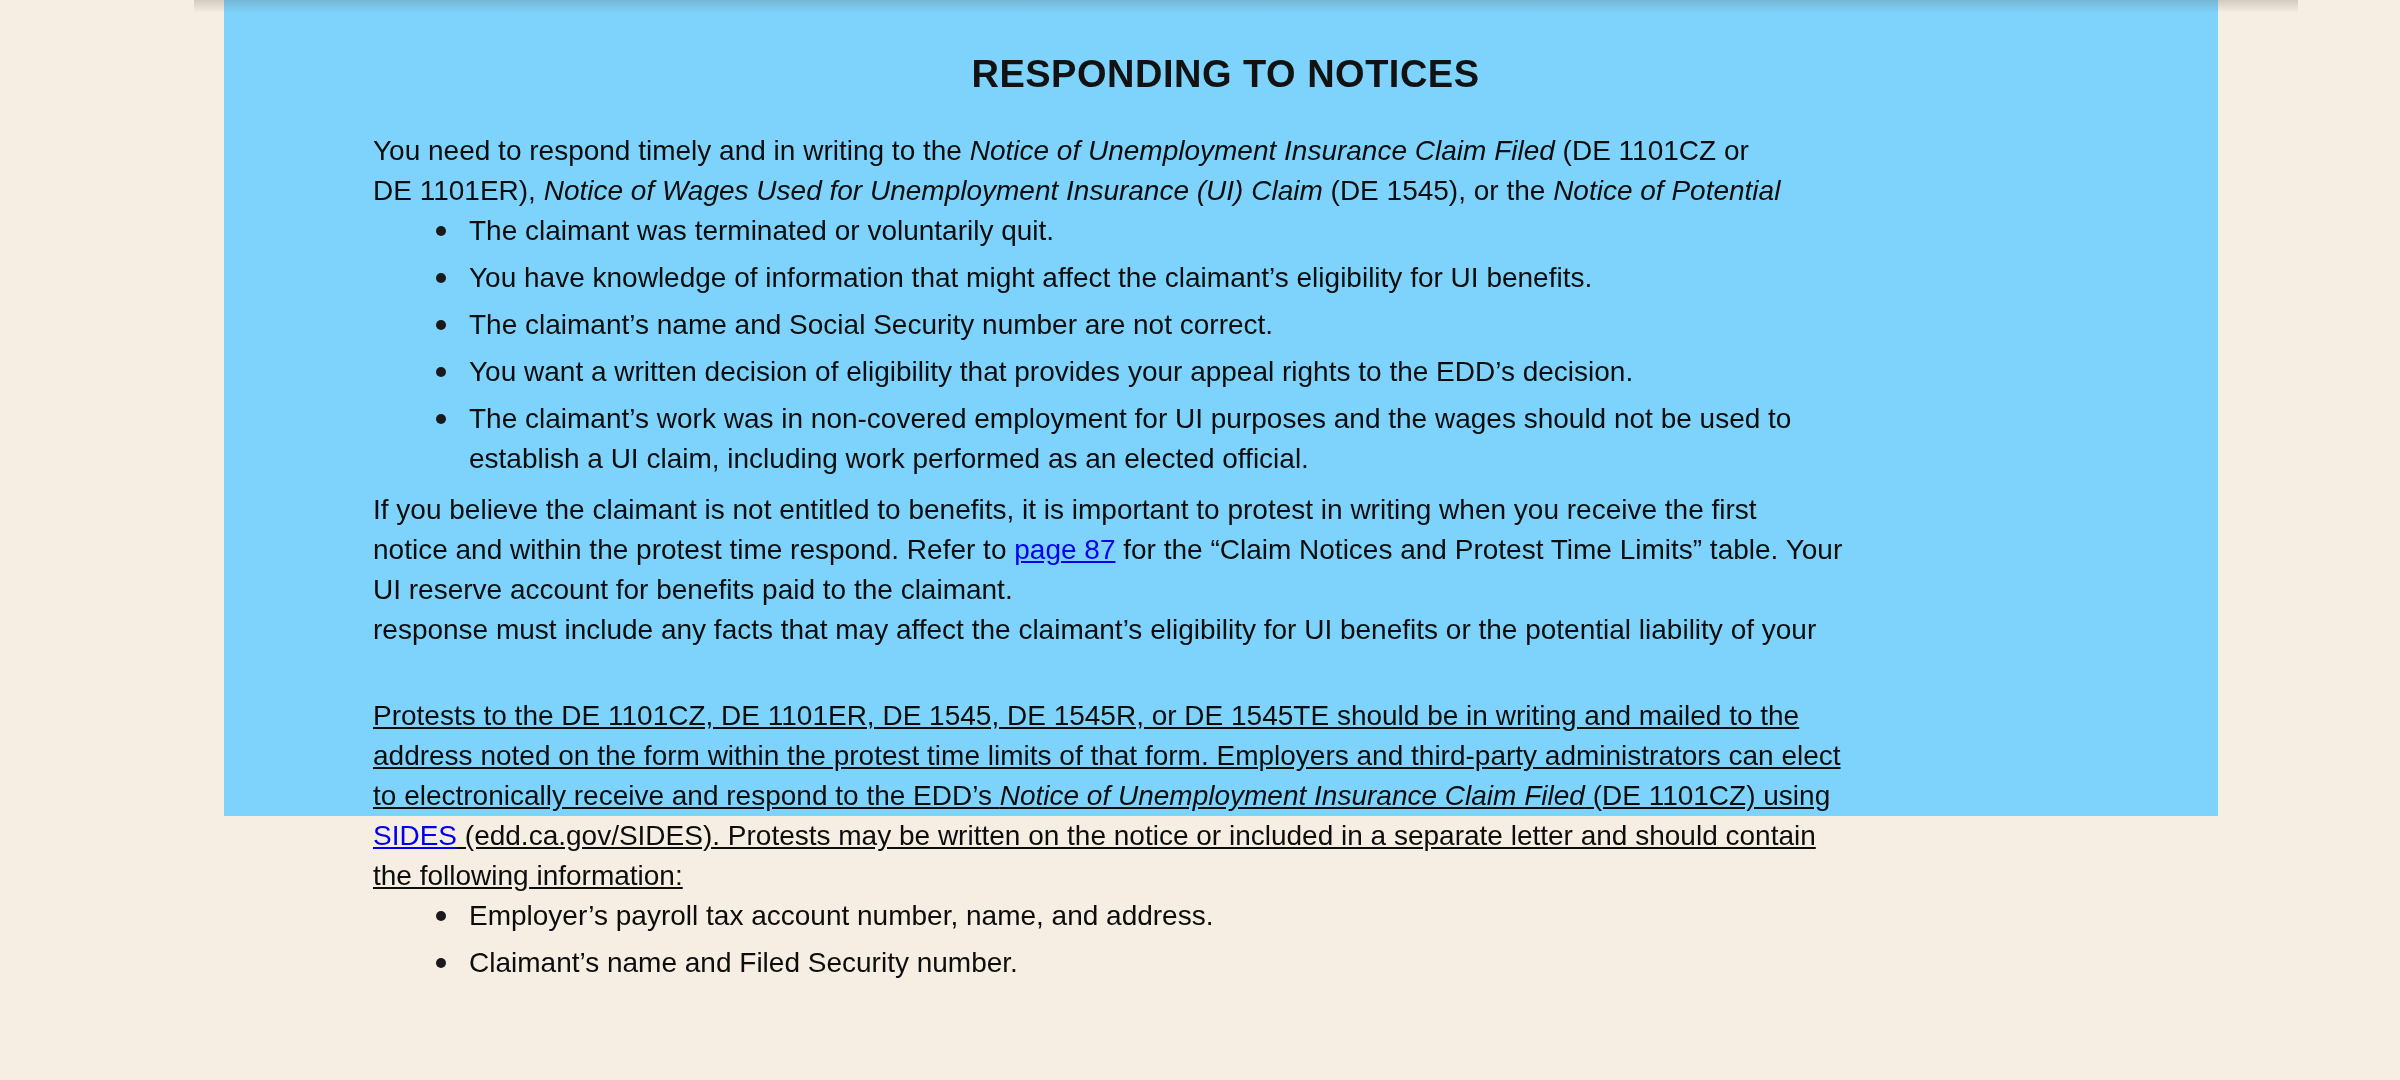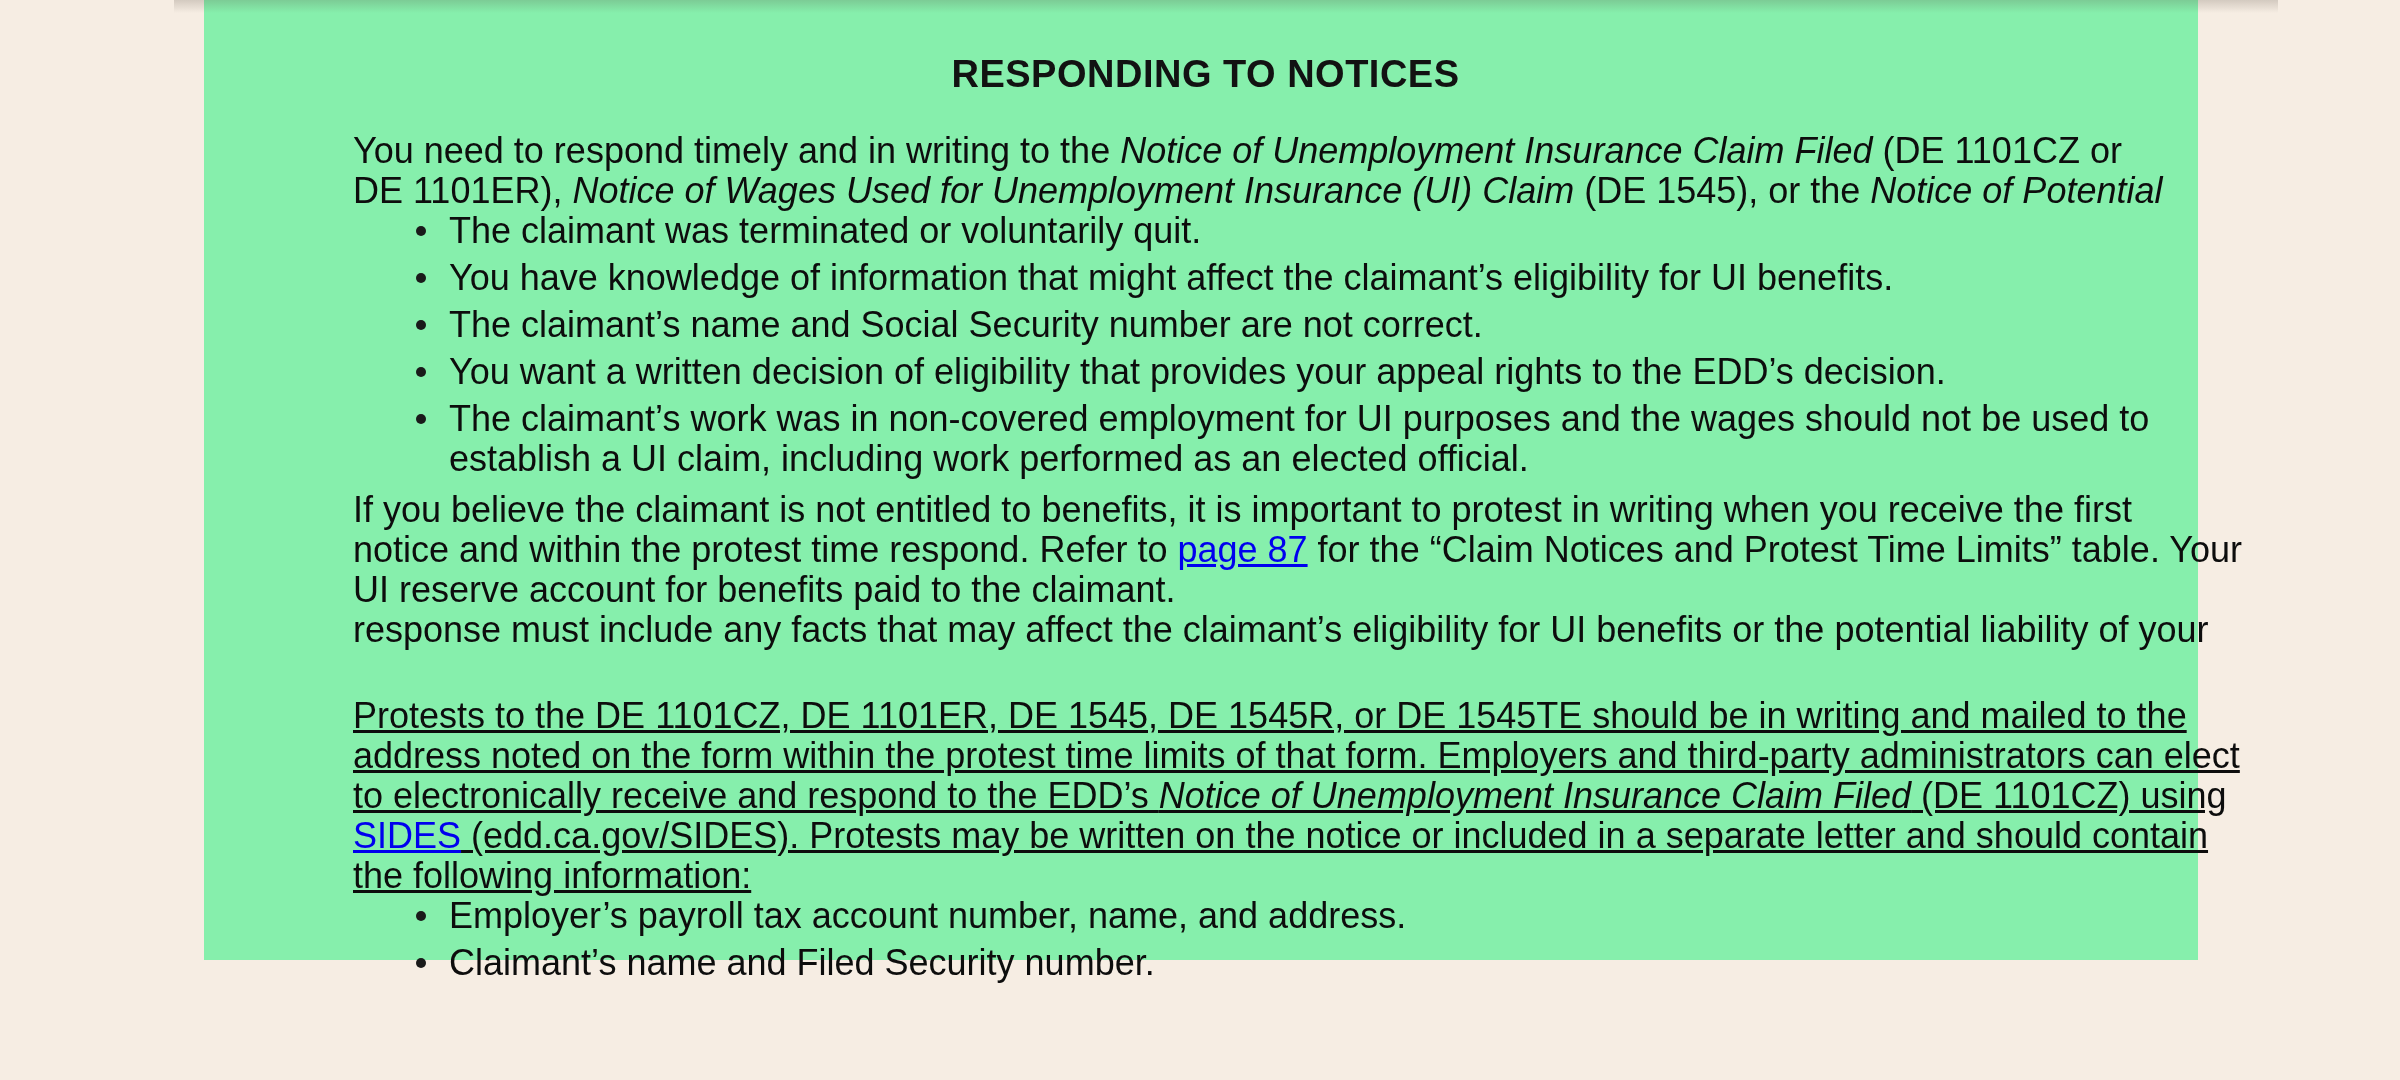--- a/index.html
+++ b/index.html
@@ -9,25 +9,25 @@
   body {
     width: 2400px;
     height: 1080px;
     overflow: hidden;
     position: relative;
     background: #f6ede3;
     font-family: "Liberation Sans", "DejaVu Sans", sans-serif;
   }
   .page {
     position: absolute;
-    left: 204px;
+    left: 224px;
     top: 0;
     width: 1994px;
-    height: 960px;
-    background: #86efac;
+    height: 816px;
+    background: #7dd3fc;
   }
   .page-top-shadow {
     position: absolute;
     top: 0;
     left: -30px;
     right: -80px;
     height: 13px;
     background: linear-gradient(rgba(88, 78, 68, 0.22), rgba(88, 78, 68, 0));
     pointer-events: none;
   }
@@ -39,21 +39,21 @@
   .doc-title {
     margin: 50px 0 0 0;
     font-size: 38px;
     line-height: 48px;
     font-weight: 700;
     text-align: center;
     letter-spacing: 0.5px;
     color: #121212;
   }
   .para, .doc-list {
-    font-size: 36px;
+    font-size: 28px;
     line-height: 40px;
     color: #0d0d0d;
   }
   .line { white-space: nowrap; }
   .it { font-style: italic; }
   a.doc-link {
     color: #0000ee;
     text-decoration: underline;
     cursor: pointer;
   }

